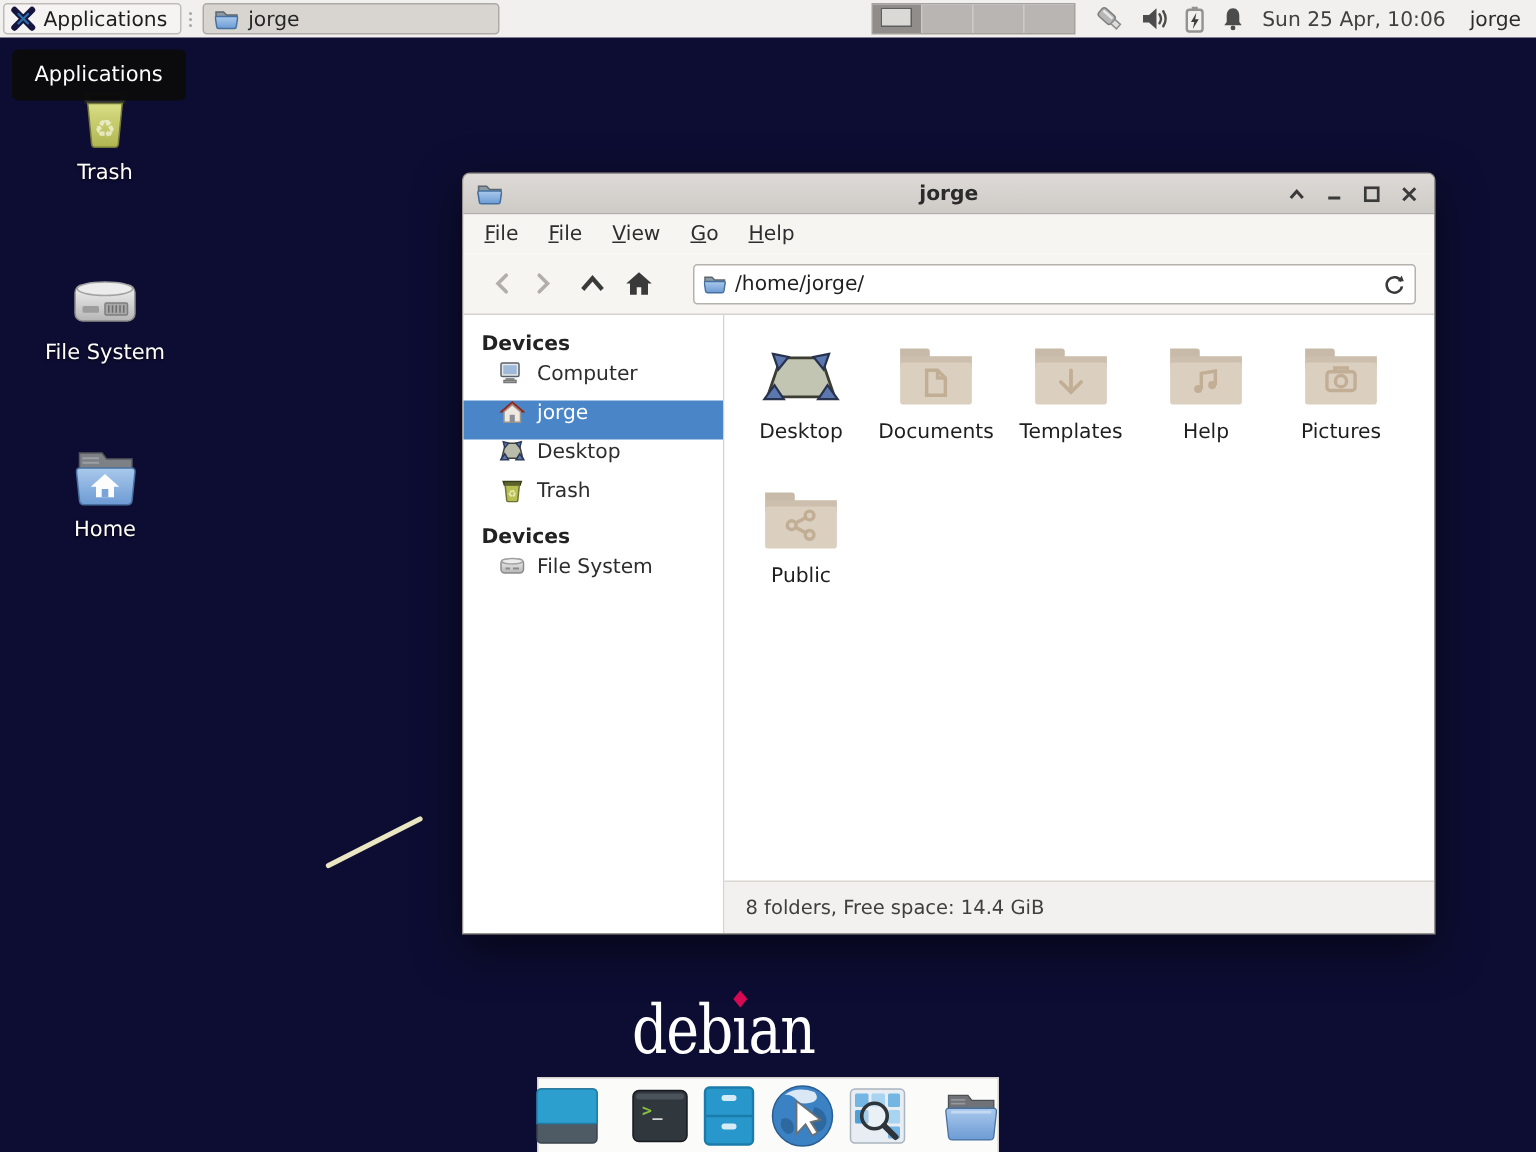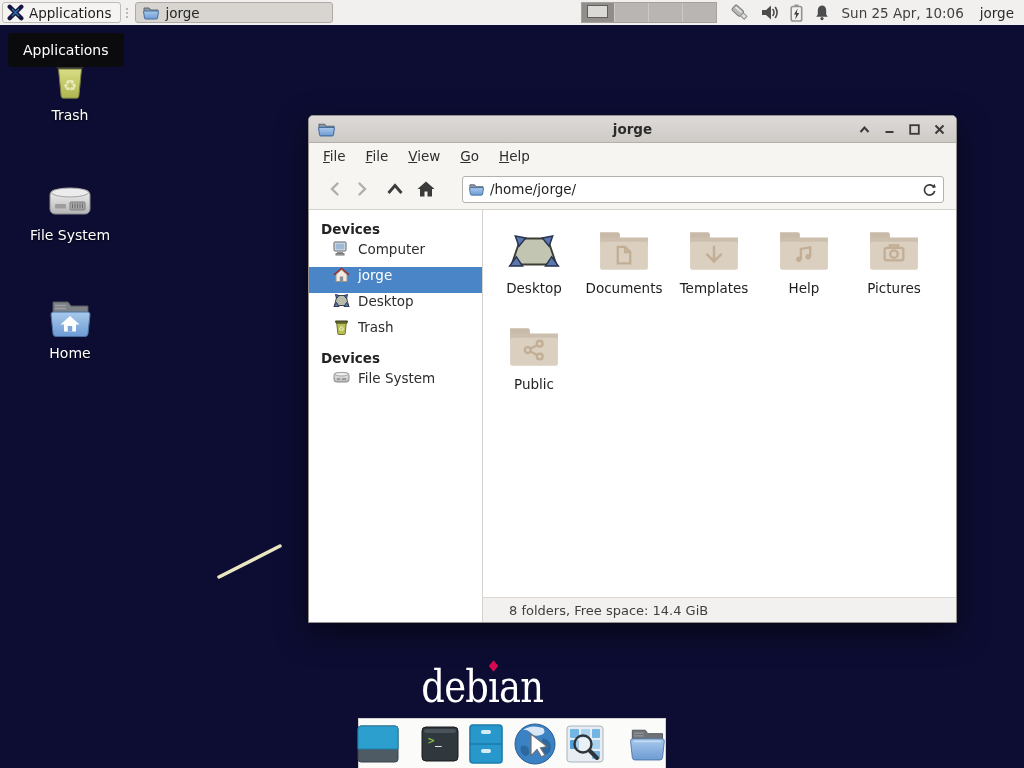--- a/index.html
+++ b/index.html
@@ -71,22 +71,22 @@
   .side-header { padding:5px 12px 4px; font-weight:bold; font-size:13.5px; color:#222; }
   .side-item { height:26px; display:flex; align-items:flex-start; gap:8px; padding-left:24px;
                font-size:13.5px; color:#2d2d2d; }
   .side-item.selected { background:#4a86c7; color:#fff; }
   .right-col { flex:1; display:flex; flex-direction:column; min-width:0; }
   .fileview { flex:1; background:#fff; padding:12px 0 0 6px; display:flex; flex-wrap:wrap;
               align-content:flex-start; }
   .fitem { width:90px; height:96px; display:flex; flex-direction:column; align-items:center; }
   .fitem .ic { height:58px; display:flex; align-items:center; justify-content:center; }
   .fitem .flbl { font-size:13.5px; color:#1e1e1e; }
-  .statusbar { height:25px; background:#f3f1ef; border-top:1px solid #dcd9d5; display:flex;
-               align-items:center; padding-left:26px; font-size:13px; color:#3f3f3f; }
+  .statusbar { height:35px; background:#f3f1ef; border-top:1px solid #dcd9d5; display:flex;
+               align-items:center; padding-left:14px; font-size:13px; color:#3f3f3f; }
 
   
   .dock { position:absolute; left:358px; bottom:0; width:308px; height:50px; background:#fbfbfa;
           border:1px solid #d3d0cd; border-bottom:none; display:flex; align-items:center;
           justify-content:center; gap:9px; z-index:25; }
   .dock .sep { width:1px; height:40px; background:#b9b5b1; margin:0 2px; }
   .dock .dk { display:flex; align-items:center; justify-content:center; }
 
   .streak { position:absolute; left:0; top:0; z-index:1; }
 </style>

